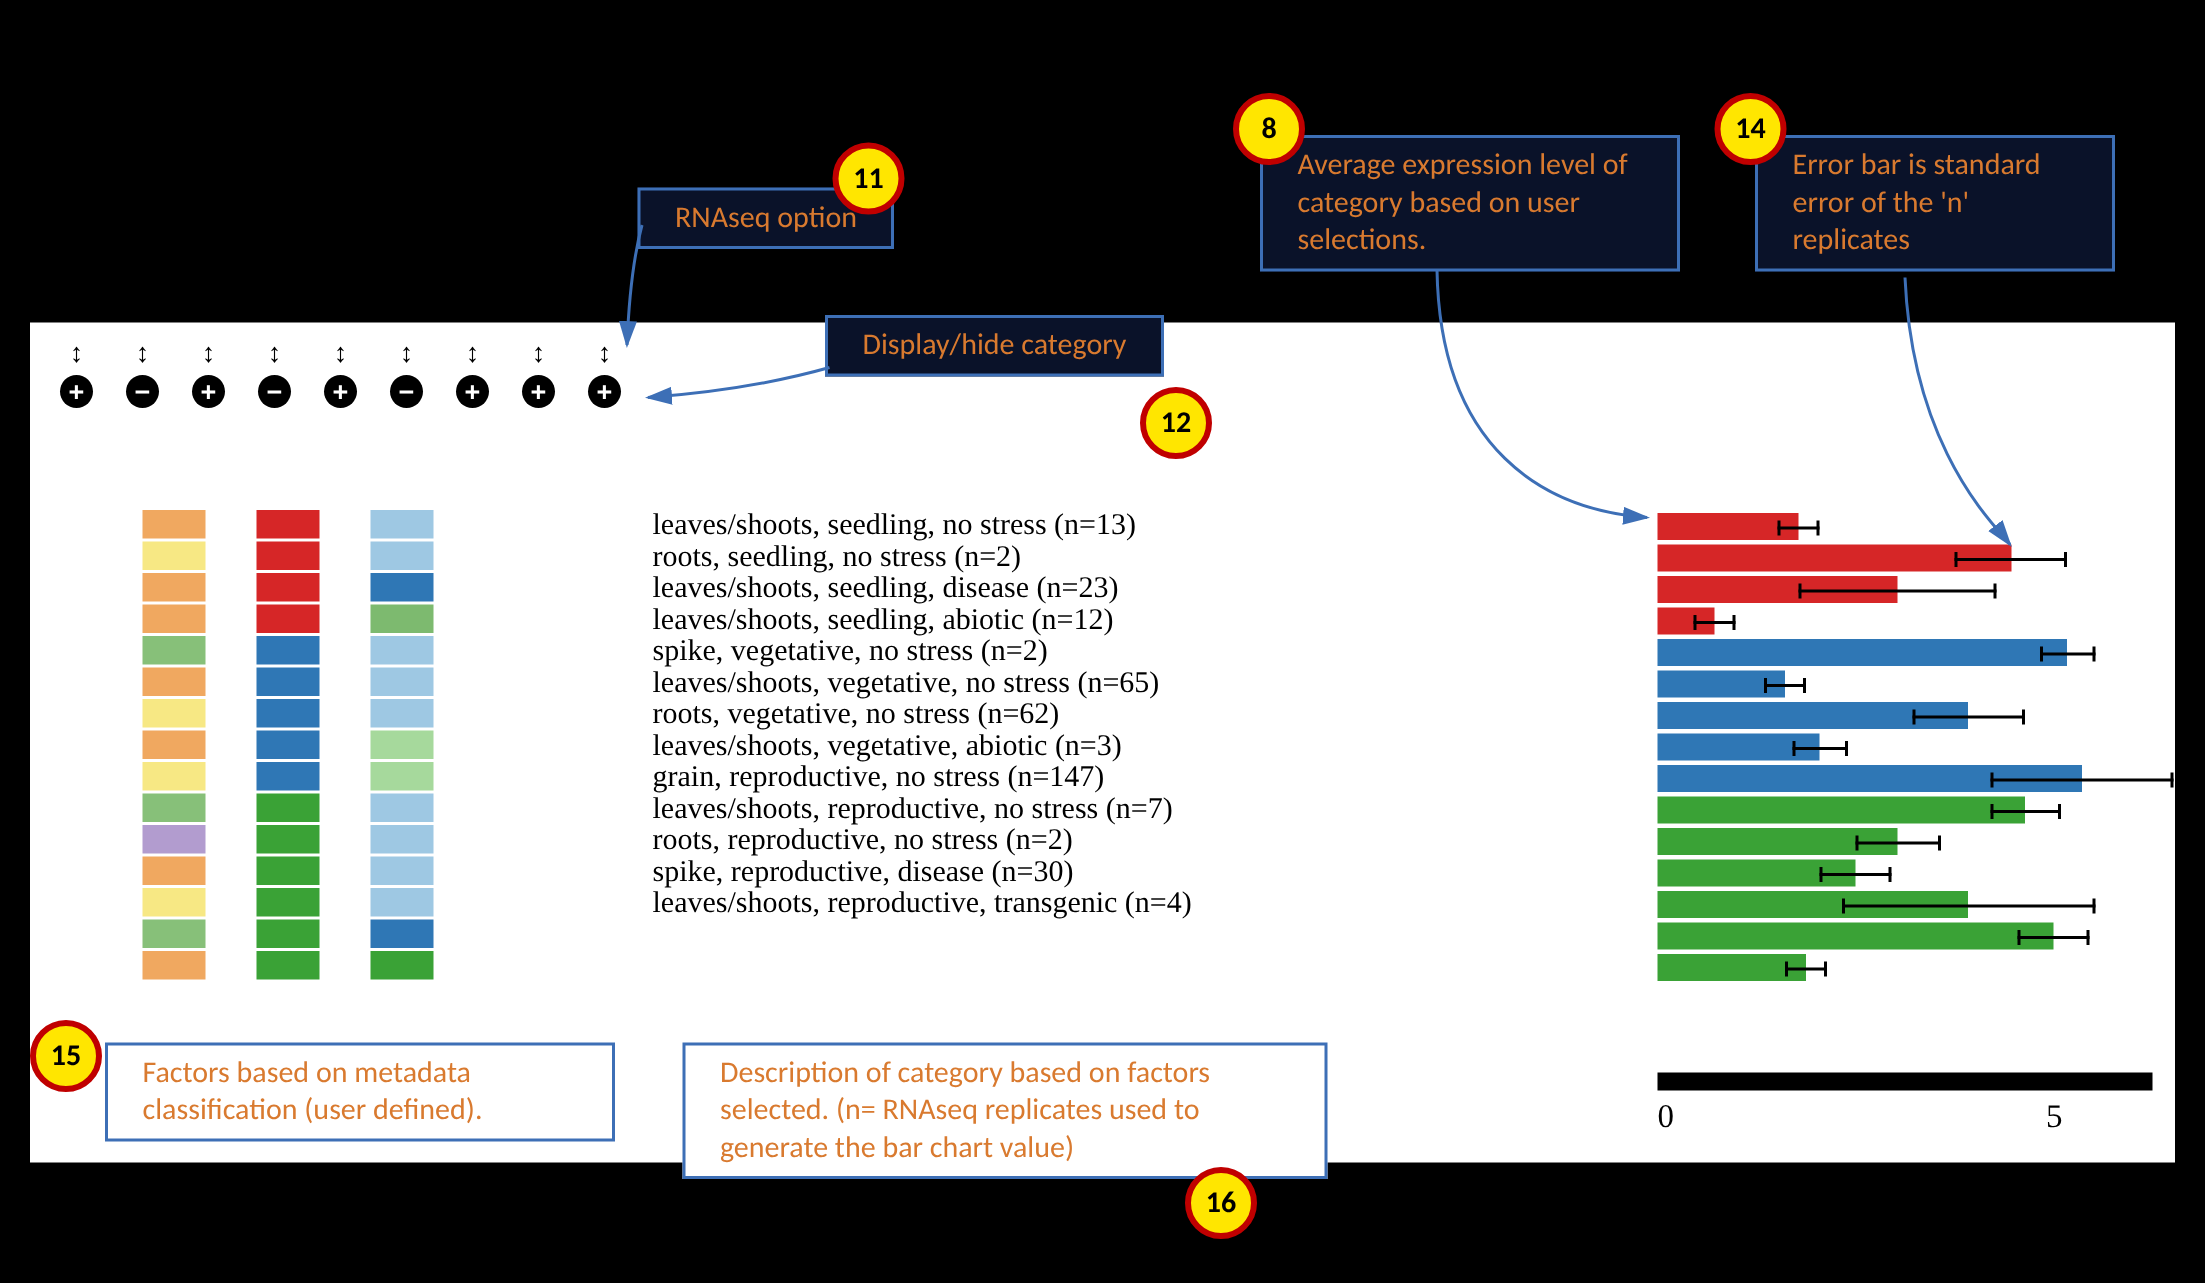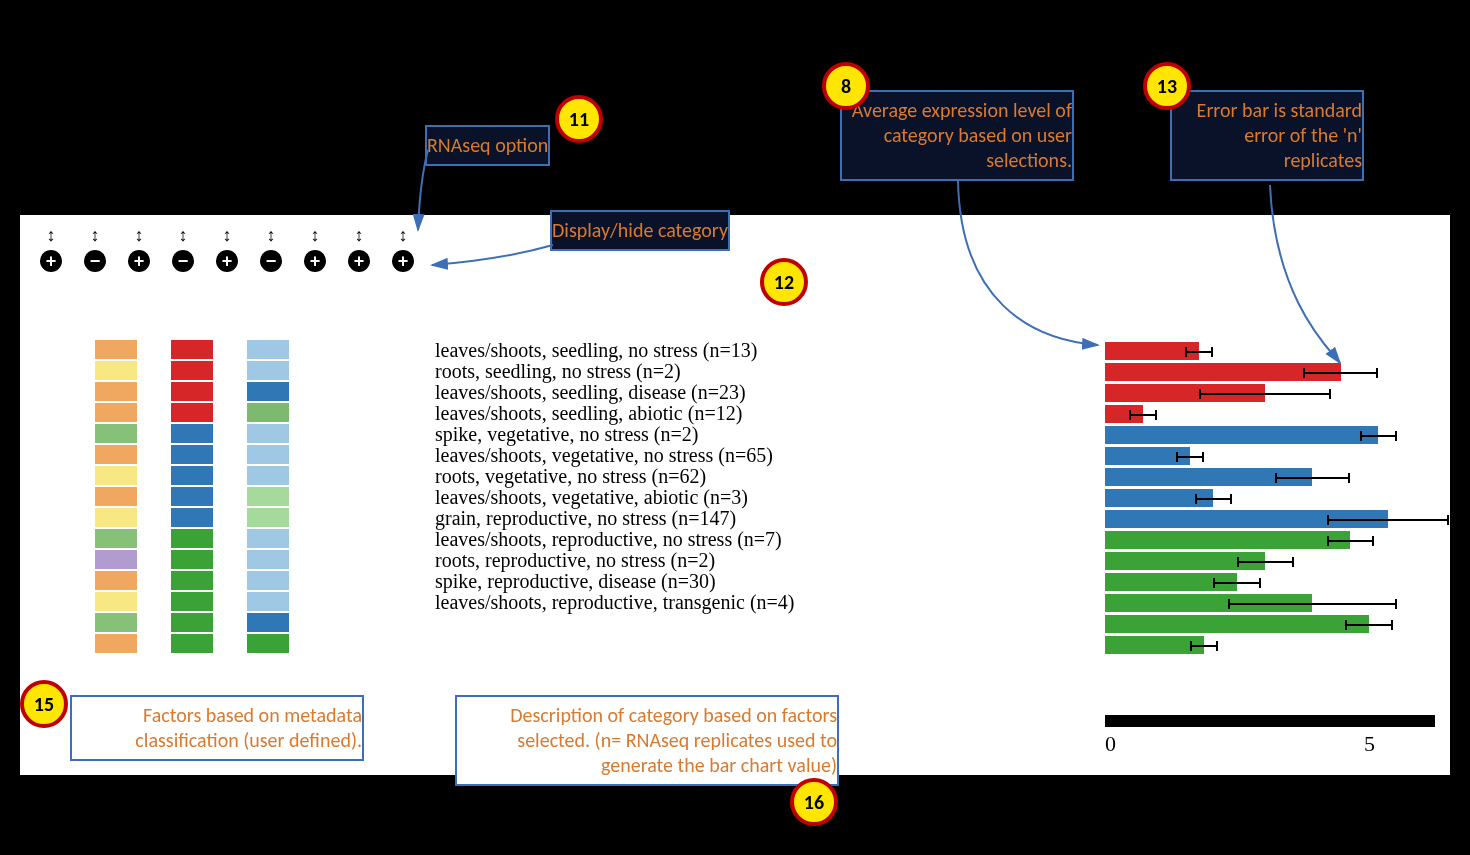--- a/index.html
+++ b/index.html
@@ -20,21 +20,21 @@
   .chart{position:absolute;left:1105px;top:340px;width:330px;}
   .bar-row{height:21px;display:flex;align-items:center;}
   .bar{height:18px;position:relative;}
   .err{position:absolute;top:50%;height:2px;background:#000;}
   .err:before,.err:after{content:"";position:absolute;width:2px;height:10px;background:#000;top:-4px;}
   .err:before{left:0;}
   .err:after{right:0;}
   .axis{margin-top:60px;height:12px;background:#000;width:330px;}
   .ticks{display:flex;justify-content:space-between;width:330px;font-size:22px;color:#000;margin-top:4px;}
   
-  .callout{position:absolute;border:2px solid #3d6fb6;background:#0a1229;color:#d97a2f;font-family:Calibri,Arial,sans-serif;font-size:20px;text-align:right;padding:6px 0;line-height:1.25;}
+  .callout{position:absolute;border:2px solid #3d6fb6;background:#0a1229;color:#d97a2f;font-family:Calibri,Arial,sans-serif;font-size:20px;text-align:left;padding:6px 23px;line-height:1.25;}
   .callout.onwhite{background:#fff;}
   
   .badge{position:absolute;width:40px;height:40px;border-radius:50%;background:#ffe600;border:4px solid #c00000;display:flex;align-items:center;justify-content:center;font-weight:bold;font-size:20px;color:#000;font-family:Calibri,Arial,sans-serif;z-index:10;}
   
   svg.arrows{position:absolute;left:0;top:0;pointer-events:none;}
 </style>
 </head>
 <body>
 
 <div class="canvas">
@@ -249,21 +249,21 @@
   <div class="callout" style="left:425px;top:125px;">RNAseq option</div>
   <div class="callout" style="left:550px;top:210px;">Display/hide category</div>
   <div class="callout" style="left:840px;top:90px;width:230px;">Average expression level of category based on user selections.</div>
   <div class="callout" style="left:1170px;top:90px;width:190px;">Error bar is standard error of the 'n' replicates</div>
   <div class="callout onwhite" style="left:70px;top:695px;width:290px;">Factors based on metadata classification (user defined).</div>
   <div class="callout onwhite" style="left:455px;top:695px;width:380px;">Description of category based on factors selected. (n= RNAseq replicates used to generate the bar chart value)</div>
 
   <div class="badge" style="left:555px;top:95px;">11</div>
   <div class="badge" style="left:760px;top:258px;">12</div>
   <div class="badge" style="left:822px;top:62px;">8</div>
-  <div class="badge" style="left:1143px;top:62px;">13</div>
+  <div class="badge" style="left:1143px;top:62px;">14</div>
   <div class="badge" style="left:20px;top:680px;">15</div>
   <div class="badge" style="left:790px;top:778px;">16</div>
 
   <svg class="arrows" width="1470" height="855">
     <defs>
       <marker id="ah" markerWidth="10" markerHeight="10" refX="8" refY="3" orient="auto">
         <path d="M0,0 L9,3 L0,6 Z" fill="#3d6fb6"></path>
       </marker>
     </defs>
 

